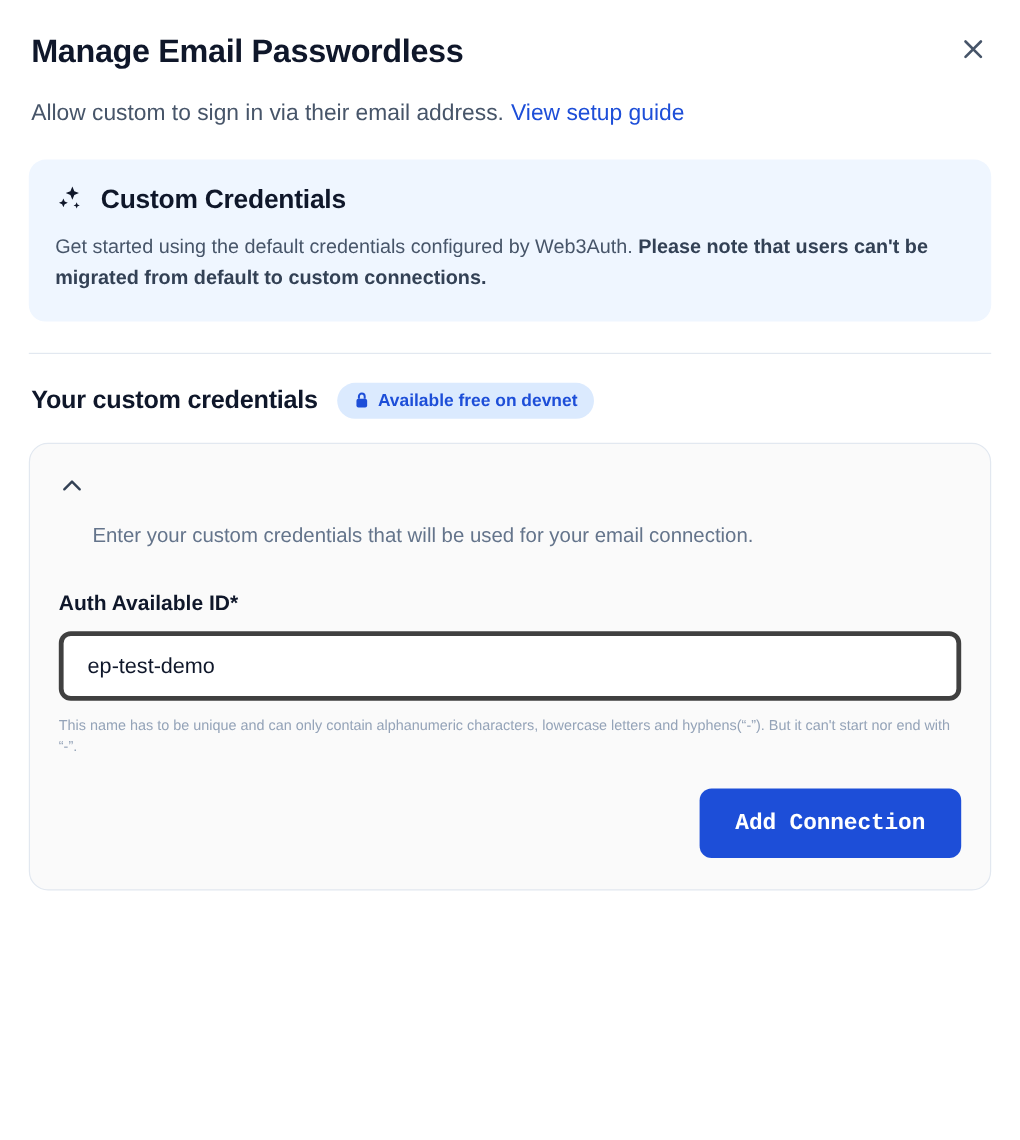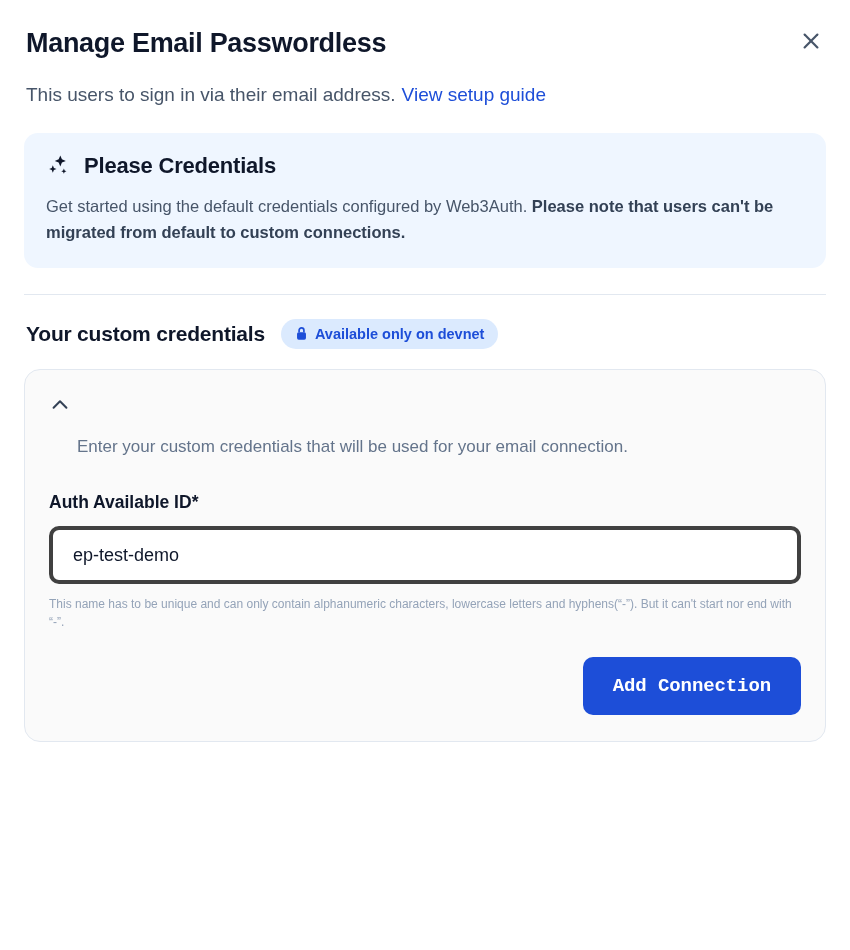--- a/index.html
+++ b/index.html
@@ -220,52 +220,52 @@
     <h1 class="title">Manage Email Passwordless</h1>
     <button class="close-btn">
       <svg class="close-icon" width="26" height="26" viewBox="0 0 24 24" fill="none" stroke="currentColor" stroke-width="2.4" stroke-linecap="round">
         <line x1="5" y1="5" x2="19" y2="19"></line>
         <line x1="19" y1="5" x2="5" y2="19"></line>
       </svg>
     </button>
   </div>
 
   <p class="subtitle">
-    <span>This users to sign in via their email address.</span><a href="#">View setup guide</a>
+    <span>Allow custom to sign in via their email address.</span><a href="#">View setup guide</a>
   </p>
 
   <div class="info-card">
     <div class="info-head">
       <span class="sparkle-icon">
         <svg width="26" height="26" viewBox="0 0 24 24" fill="currentColor">
           <path d="M13.2 2.2l1.5 3.6 3.6 1.5-3.6 1.5-1.5 3.6-1.5-3.6-3.6-1.5 3.6-1.5z"></path>
           <path d="M6.3 11.4l1 2.4 2.4 1-2.4 1-1 2.4-1-2.4-2.4-1 2.4-1z"></path>
           <path d="M16.5 14.4l.7 1.7 1.7.7-1.7.7-.7 1.7-.7-1.7-1.7-.7 1.7-.7z"></path>
         </svg>
       </span>
-      <span class="info-title">Please Credentials</span>
+      <span class="info-title">Custom Credentials</span>
     </div>
     <div class="info-body">
       <span>Get started using the default credentials configured by Web3Auth.</span>
       <b>Please note that users can't be migrated from default to custom connections.</b>
     </div>
   </div>
 
   <div class="divider"></div>
 
   <div class="section-head">
     <span class="section-title">Your custom credentials</span>
     <span class="badge">
       <span class="lock-icon">
         <svg width="13" height="15" viewBox="0 0 14 16" fill="none" stroke="currentColor" stroke-width="1.8">
           <rect x="2.2" y="6.6" width="9.6" height="8" rx="1.8" fill="currentColor" stroke="none"></rect>
           <path d="M4.4 6.6V4.6a2.6 2.6 0 0 1 5.2 0v2"></path>
         </svg>
       </span>
-      <span>Available only on devnet</span>
+      <span>Available free on devnet</span>
     </span>
   </div>
 
   <div class="panel">
     <div class="panel-head">
       <span class="chevron">
         <svg width="22" height="22" viewBox="0 0 24 24" fill="none" stroke="currentColor" stroke-width="2.2" stroke-linecap="round" stroke-linejoin="round">
           <polyline points="5 15 12 8 19 15"></polyline>
         </svg>
       </span>

